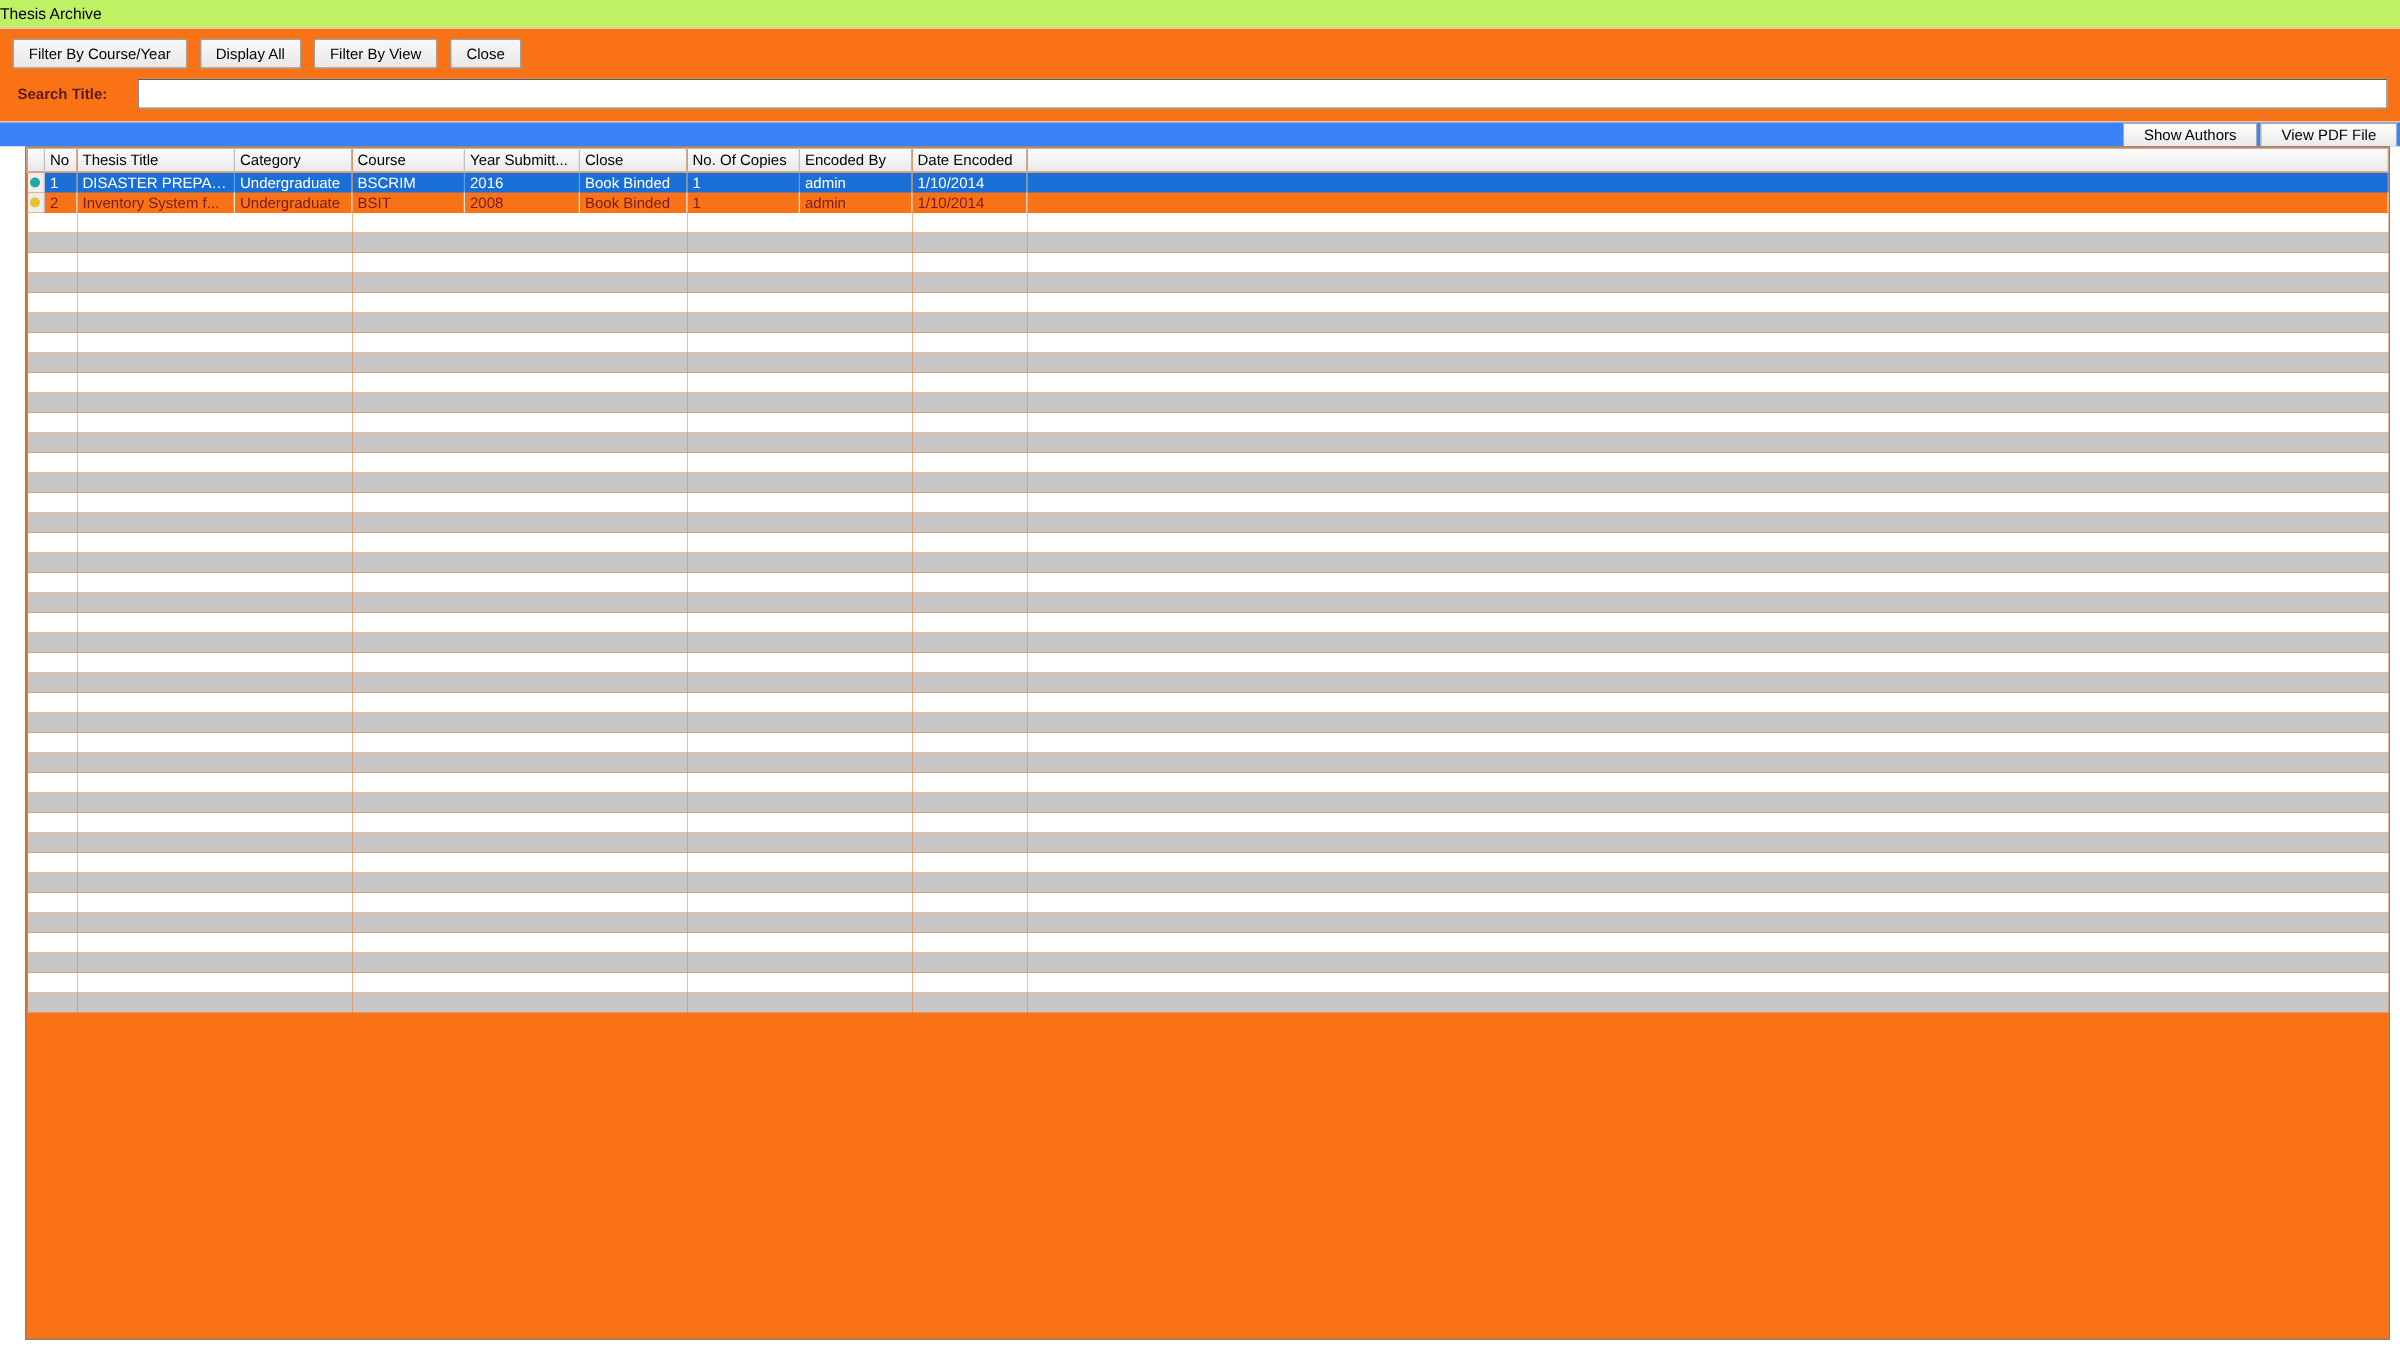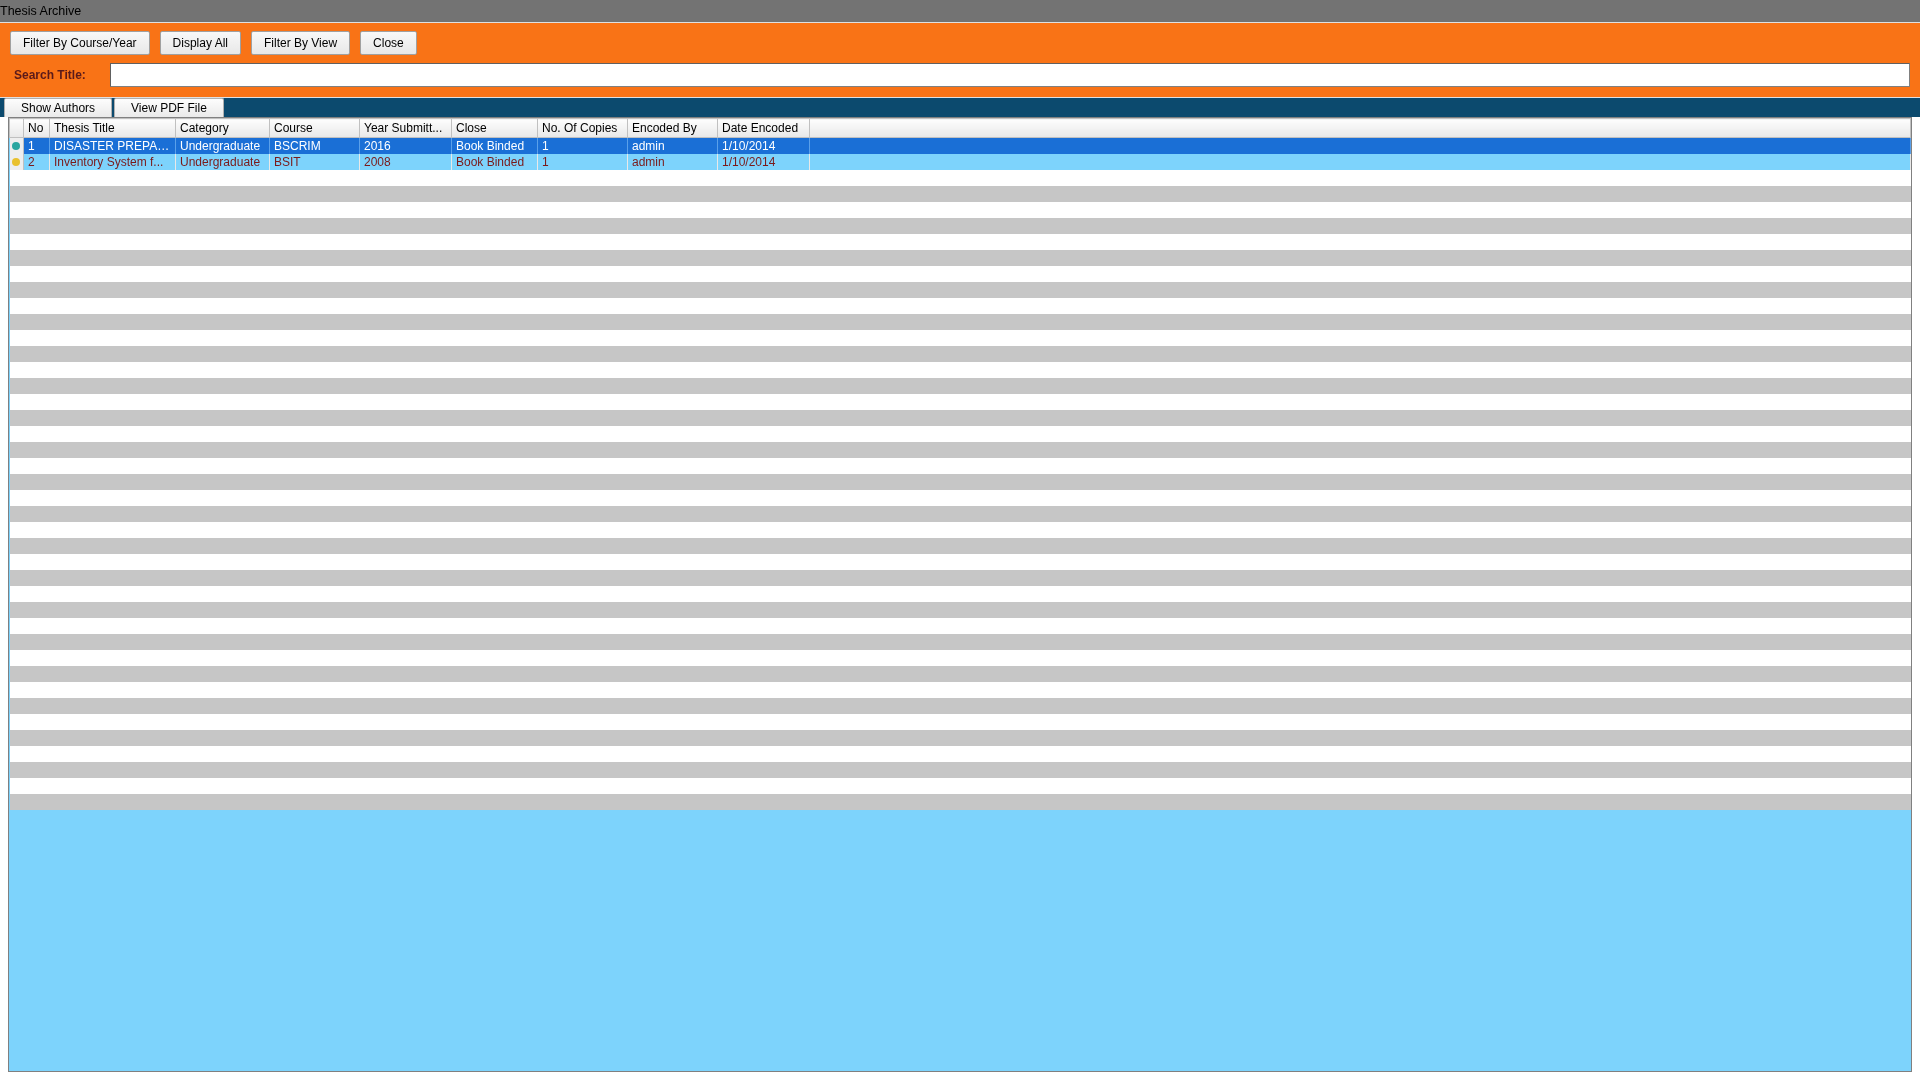--- a/index.html
+++ b/index.html
@@ -1,27 +1,27 @@
 <!DOCTYPE html>
 <html><head>
 <meta charset="utf-8">
 <style>
   * { box-sizing: border-box; margin: 0; padding: 0; }
   html, body { width: 1920px; height: 1080px; overflow: hidden; font-family: "Segoe UI", Tahoma, sans-serif; font-size: 12px; background: #fff; color: #000; }
   .window { width: 1920px; height: 1080px; display: flex; flex-direction: column; }
-  .titlebar { padding: 4px 4px 4px 0; font-size: 12.5px; background: #737373; }
+  .titlebar { padding: 4px 4px 4px 0; font-size: 12.5px; background: #bef264; }
   .toolbar-section { background: #f97316; border-top: 1px solid #e0e0e0; border-bottom: 1px solid #e0e0e0; padding: 8px 10px 10px 10px; }
   .btn-row { display: flex; gap: 10px; }
   .btn { background: linear-gradient(to bottom,#f8f8f8,#e8e8e8); border: 1px solid #a0a0a0; padding: 3px 12px; font-size: 12px; font-family: inherit; border-radius: 2px; cursor: default; height: 24px; display: inline-flex; align-items: center; }
   .search-row { display: flex; align-items: center; gap: 24px; margin-top: 8px; }
   .search-label { font-weight: bold; color: #5a1a1a; padding-left: 4px; }
   .search-input { flex: 1; height: 24px; border: 1px solid #808080; border-top-color:#606060; border-left-color:#606060; padding: 0 4px; font-family: inherit; font-size: 12px; background: #fff; }
-  .tab-row { display: flex; padding-left: 4px; background:#0c4a6e; }
+  .tab-row { display: flex; padding-left: 4px; background:#3b82f6;justify-content:flex-end; }
   .tab { background: linear-gradient(to bottom,#fdfdfd,#eaeaea); border: 1px solid #b0b0b0; border-bottom: none; padding: 2px 16px; font-size: 12px; cursor: default; border-top-left-radius: 2px; border-top-right-radius: 2px; margin-right: 2px; }
-  .grid-wrap { flex: 1; margin: 0 8px 8px 8px; border: 1px solid #808080; background: #7dd3fc; overflow: hidden; position: relative; }
+  .grid-wrap { flex: 1; margin: 0 8px 8px 20px; border: 1px solid #808080; background: #f97316; overflow: hidden; position: relative; }
   .grid { width: 100%; border-collapse: collapse; table-layout: fixed; }
   .grid th { background: linear-gradient(to bottom,#fdfdfd,#e8e8e8); border: 1px solid #c0c0c0; text-align: left; font-weight: normal; padding: 2px 4px; font-size: 12px; height: 18px; overflow: hidden; white-space: nowrap; }
   .grid td { padding: 1px 4px; height: 16px; font-size: 12px; white-space: nowrap; overflow: hidden; text-overflow: ellipsis; }
   .grid tbody tr.blank:nth-child(odd) td { background: #fff; }
   .grid tbody tr.blank:nth-child(even) td { background: #c6c6c6; }
   .row-sel td { background: #1a6fd6 !important; color: #fff; border-right: 1px solid #5aa0ea; }
   .row-data td { color: #7a1a1a; border-right: 1px solid #e8e8e8; }
   .row-sel td:first-child, .row-data td:first-child { background:#eeeeee !important; color:#000; border-right:1px solid #c0c0c0; padding:0; text-align:center; }
   .dot { display:inline-block; width:8px; height:8px; border-radius:50%; }
   .dot-teal { background:#2aa6a0; }

